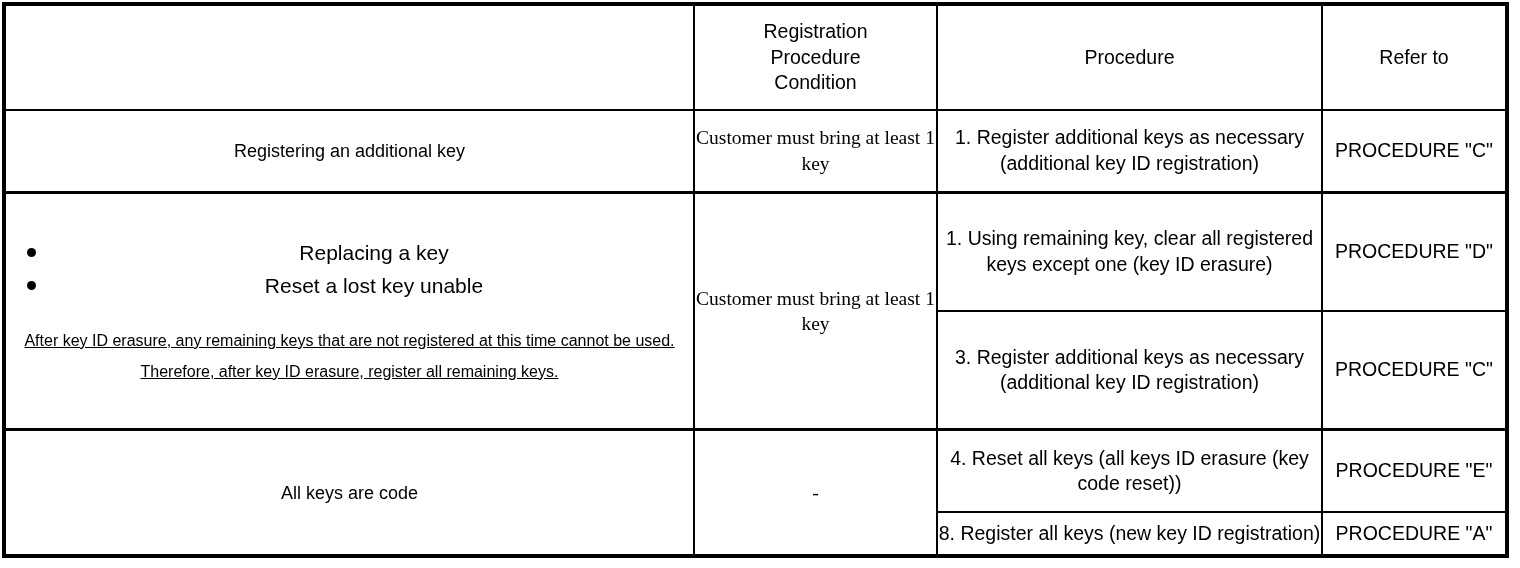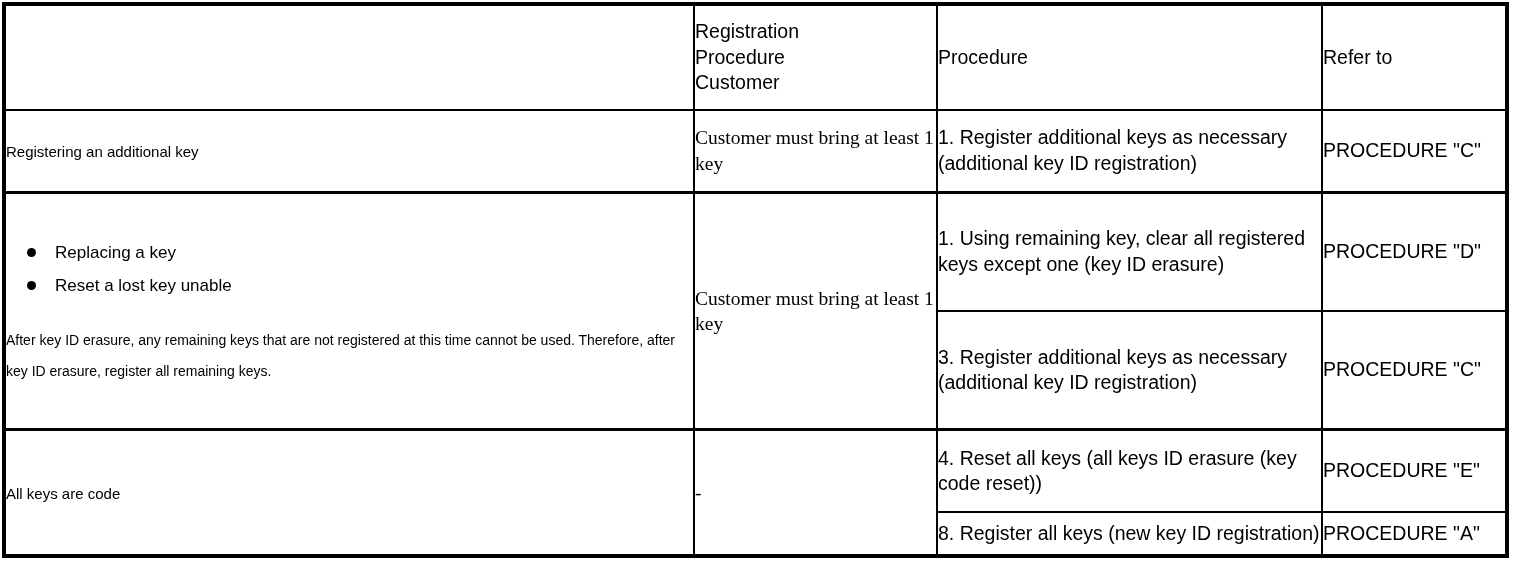--- a/index.html
+++ b/index.html
@@ -35,21 +35,21 @@
     border: 4px solid #000;
     box-sizing: border-box;
   }
 
   table.proc-table td,
   table.proc-table th {
     box-sizing: border-box;
     border: 2px solid #000;
     padding: 0;
     vertical-align: middle;
-    text-align: left;
+    text-align: center;
     font-weight: normal;
     font-size: 19.5px;
     line-height: 25.5px;
   }
 
   
   col.c-case  { width: 690px; }
   col.c-cond  { width: 243px; }
   col.c-proc  { width: 385px; }
   col.c-refer { width: 185px; }
@@ -90,41 +90,42 @@
 
   ul.bullet-list {
     list-style: none;
     margin: 0 0 0 0;
     padding: 0;
   }
   ul.bullet-list li {
     position: relative;
     padding-left: 49px;
     line-height: 33px;
-    font-size: 17px;
+    font-size: 21px;
   }
   ul.bullet-list li .bullet-dot {
     position: absolute;
     left: 21px;
     top: 12px;
     width: 9px;
     height: 9px;
     background: #000;
     border-radius: 50%;
     display: block;
   }
 
   p.case-note {
     margin: 23px 0 0 0;
-    font-size: 14px;
+    font-size: 16px;
     line-height: 31px;
+    text-decoration: underline;
   }
 
   .case-single {
-    font-size: 15px;
+    font-size: 18px;
     line-height: 25px;
   }
 
   .proc-text { display: block; }
   .refer-text { display: block; }
 
   .dash-mark { display: block; font-size: 19.5px; line-height: 20px; }
 </style>
 </head>
 <body>
@@ -137,21 +138,21 @@
       <col class="c-proc">
       <col class="c-refer">
     </colgroup>
 
     <thead>
       <tr>
         <th class="th-case"></th>
         <th>
           <span>Registration</span><br>
           <span>Procedure</span><br>
-          <span>Customer</span>
+          <span>Condition</span>
         </th>
         <th>Procedure</th>
         <th>Refer to</th>
       </tr>
     </thead>
 
     <tbody>
 
       <tr>
         <td class="cell-case" rowspan="1">

